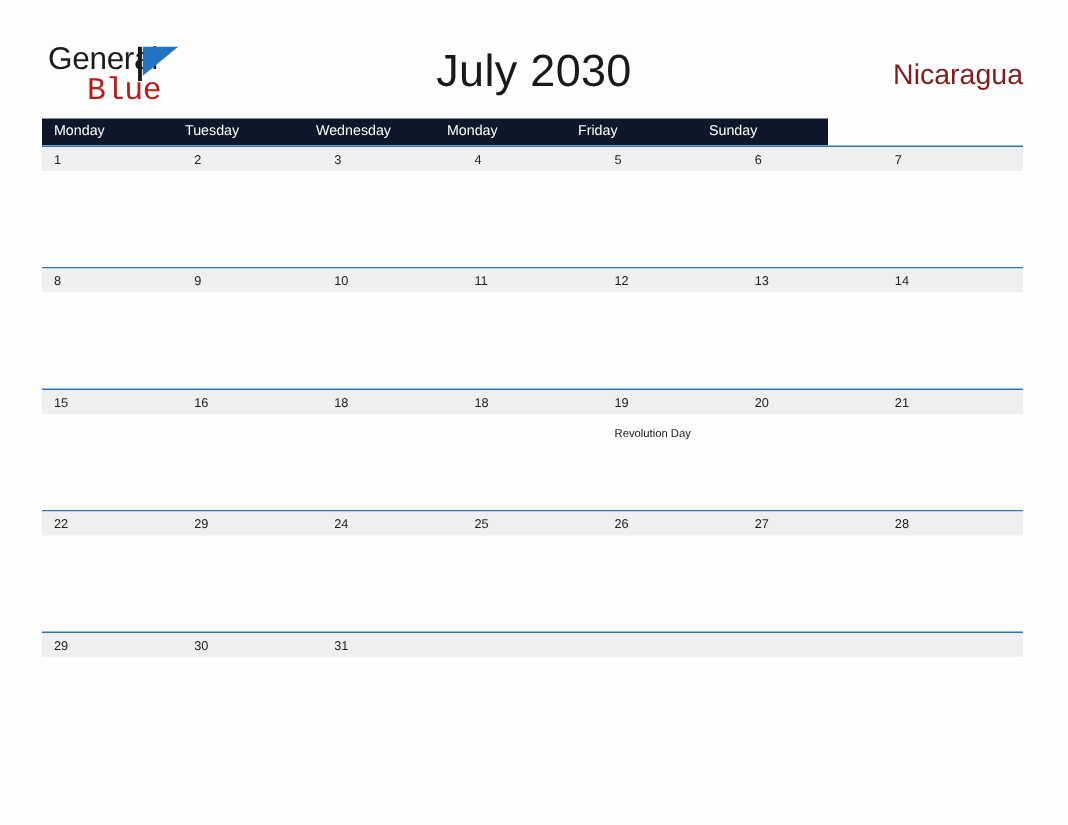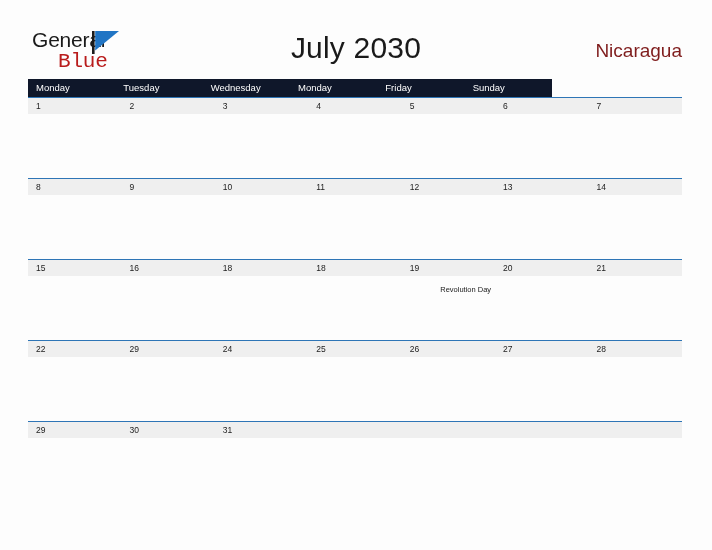--- a/index.html
+++ b/index.html
@@ -139,21 +139,20 @@
     font-size: 8.5px;
     line-height: 16px;
     color: #222222;
   }
 
   .day-body {
     width: 93.43px;
     height: 52px;
     box-sizing: border-box;
     padding: 2px 4px 0 8px;
-    text-align: right;
   }
   .event {
     font-size: 7.5px;
     line-height: 10px;
     color: #1a1a1a;
     white-space: nowrap;
   }
 </style>
 </head>
 <body>

